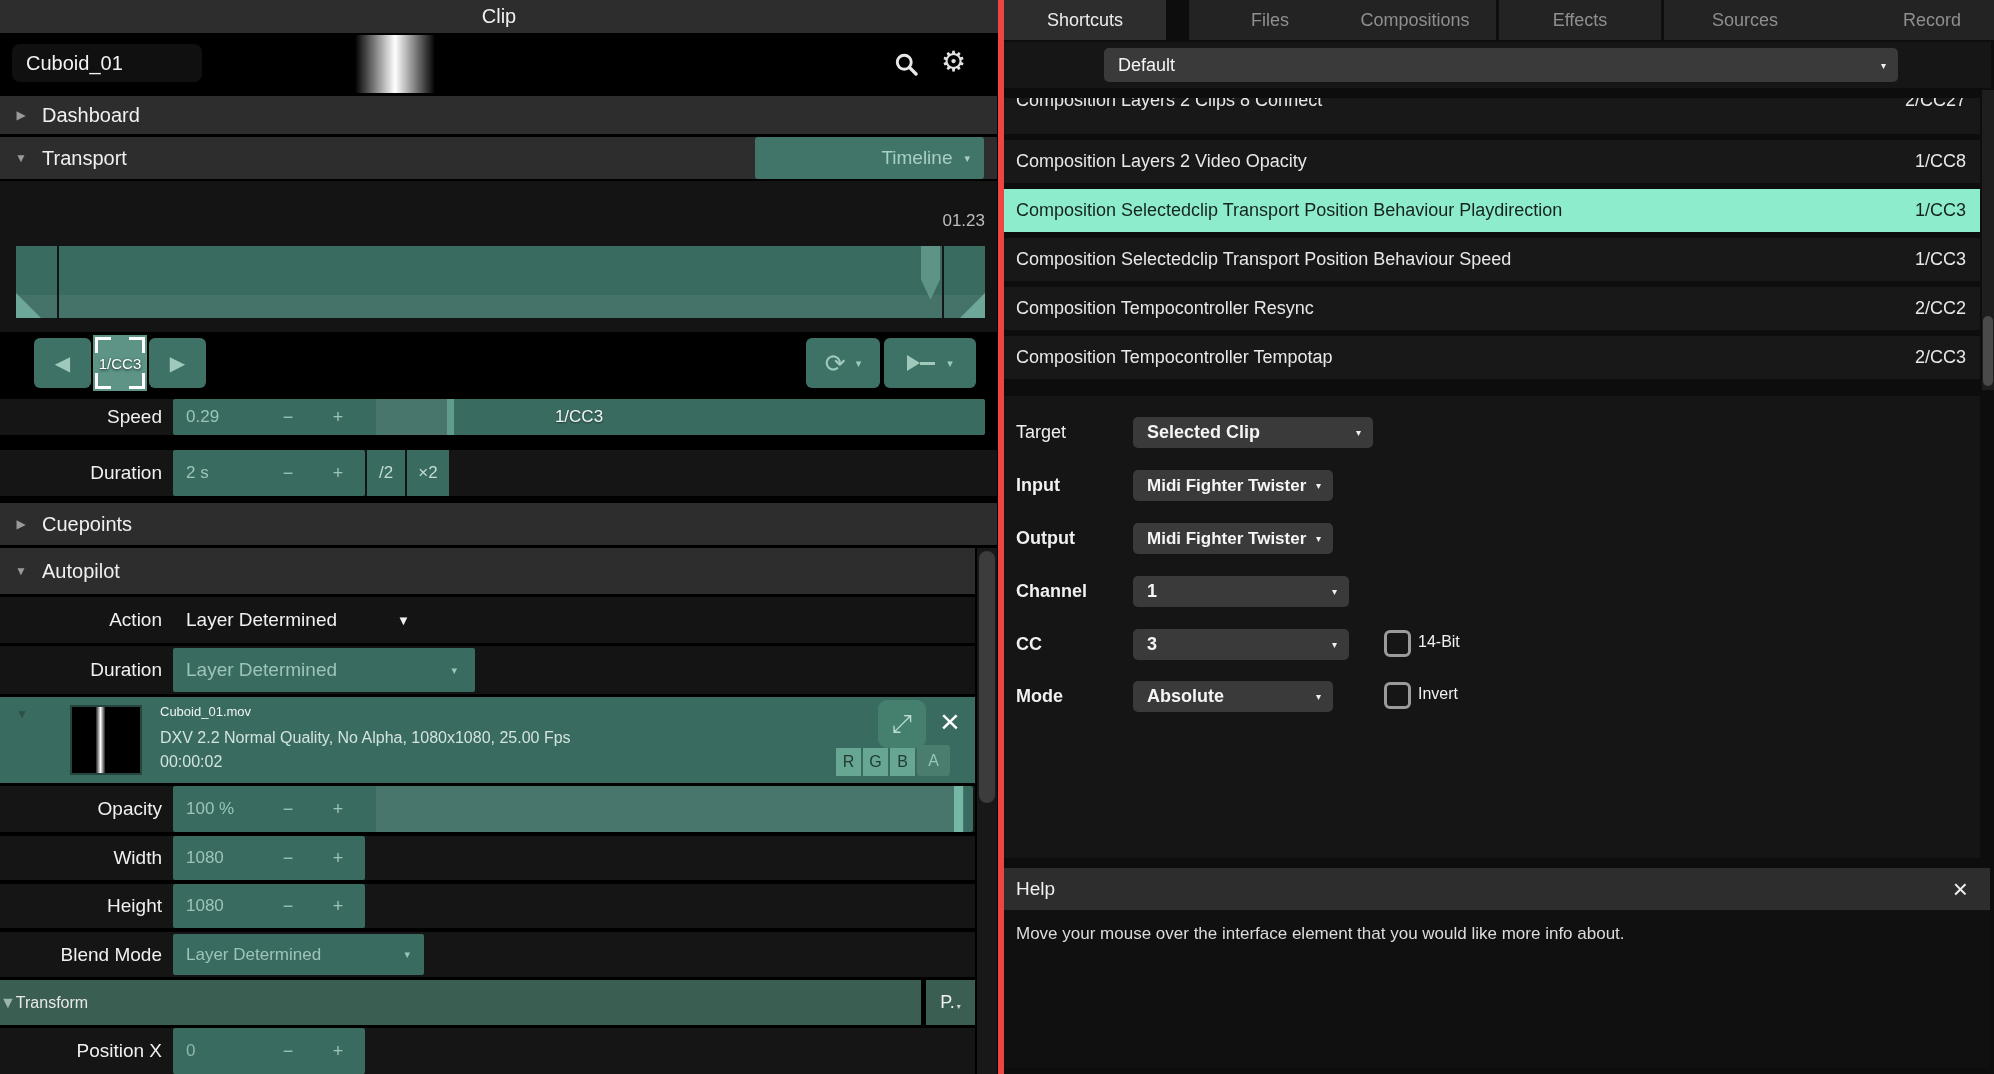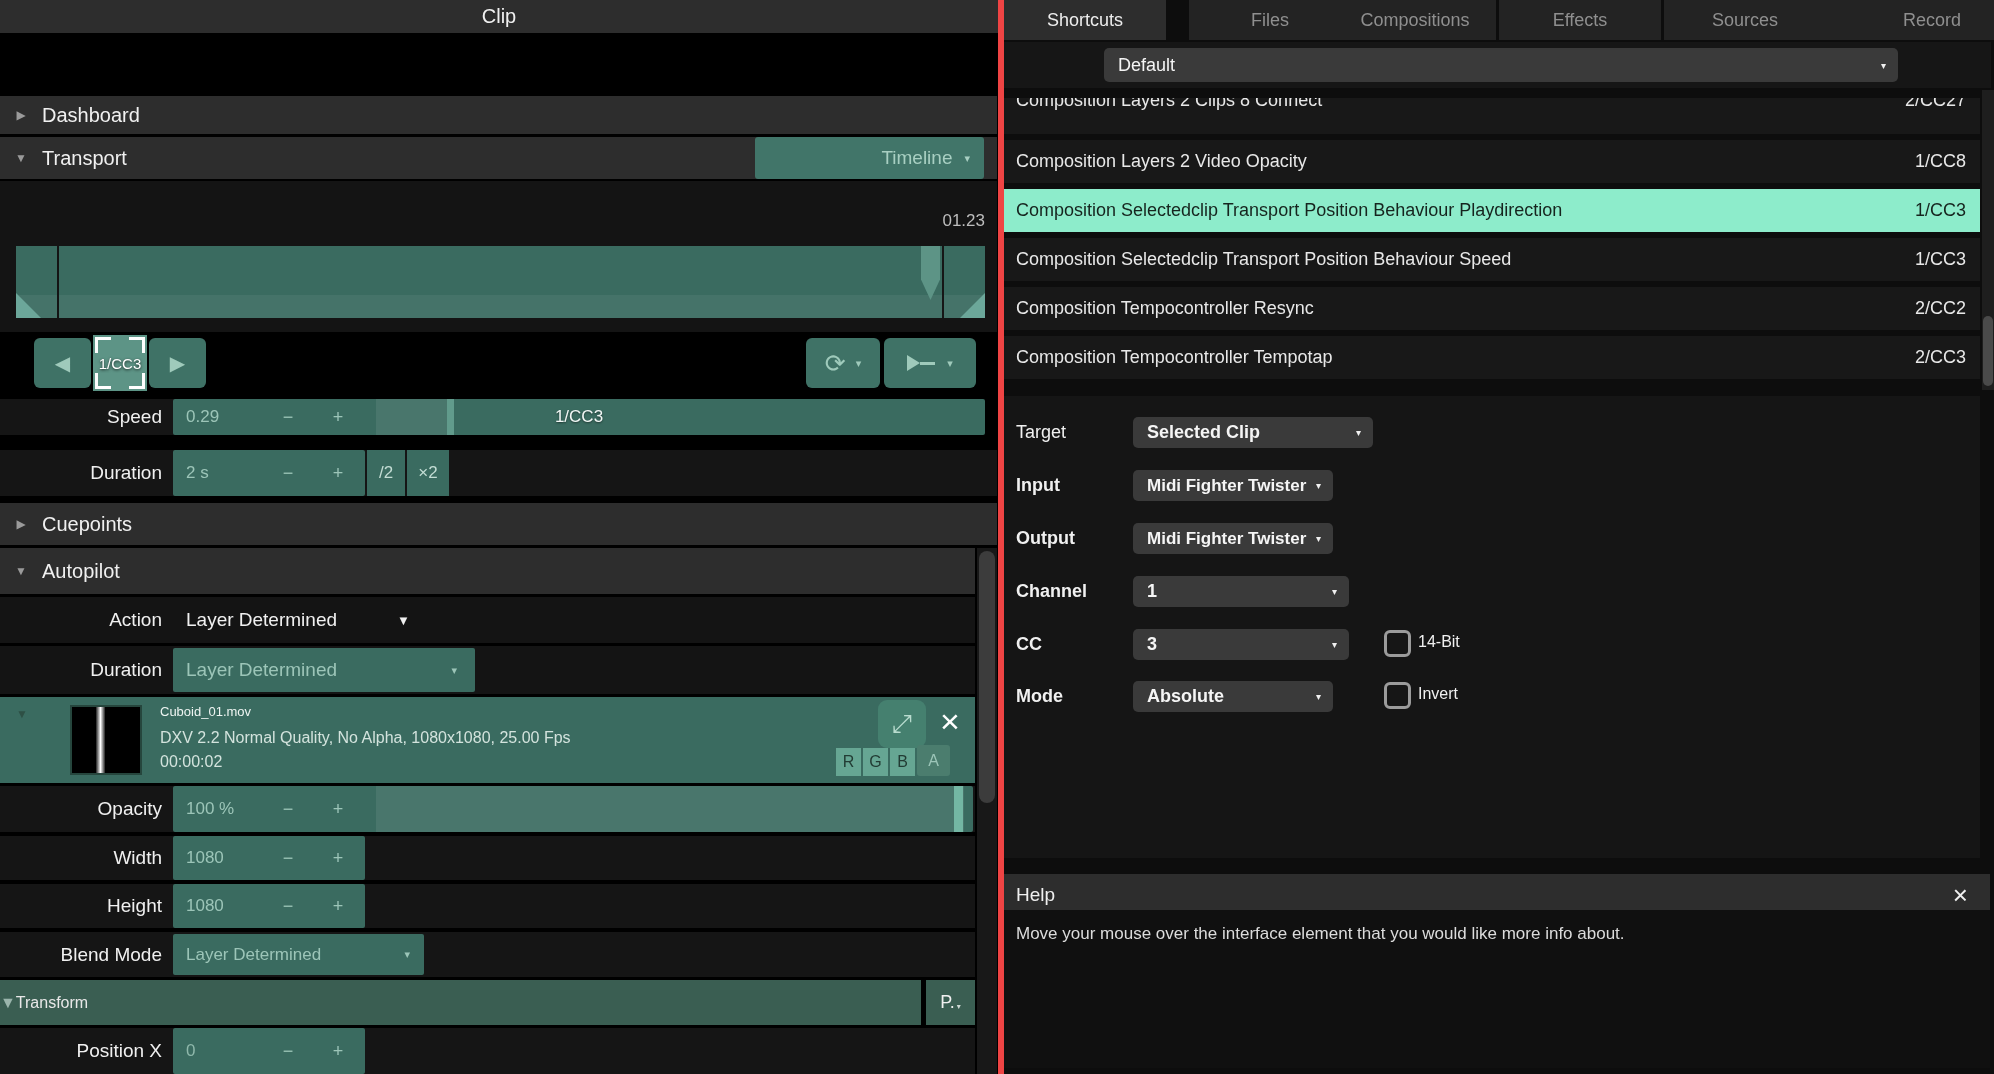--- a/index.html
+++ b/index.html
@@ -49,20 +49,33 @@
 <body>
 
 <div id="root">
 
   <div class="abs" style="left:0;top:0;width:998px;height:1074px;background:#000;">
 
     <div class="abs" style="left:0;top:0;width:998px;height:33px;background:#2d2d2d;display:flex;align-items:center;justify-content:center;">
       <span style="font-size:20px;color:#f0f0f0;">Clip</span>
     </div>
 
+    <div class="abs" style="left:0;top:35px;width:998px;height:58px;background:#000;overflow:hidden;">
+      <div class="abs" style="left:355px;top:0;width:80px;height:58px;background:linear-gradient(90deg,#000 0%,#fff 50%,#000 100%);"></div>
+      <div class="abs" style="left:12px;top:9px;width:190px;height:38px;background:rgba(18,18,18,.88);border-radius:8px;display:flex;align-items:center;">
+        <span style="margin-left:14px;font-size:20px;color:#f2f2f2;">Cuboid_01</span>
+      </div>
+      <div class="abs" style="left:893px;top:16px;">
+        <svg width="27" height="27" viewBox="0 0 24 24">
+            <circle cx="10" cy="10" r="6.2" fill="none" stroke="#e8e8e8" stroke-width="2.6"></circle>
+            <line x1="14.6" y1="14.6" x2="20.5" y2="20.5" stroke="#e8e8e8" stroke-width="3" stroke-linecap="round"></line>
+          </svg>
+      </div>
+      <div class="abs" style="left:941px;top:10px;font-size:28px;color:#e2e2e2;">⚙</div>
+    </div>
 
     <div class="abs hdr" style="left:0;top:96px;width:997px;height:38px;">
       <span class="arrow">▶</span>
       <span class="htxt">Dashboard</span>
     </div>
 
     <div class="abs hdr" style="left:0;top:137px;width:997px;height:42px;">
       <span class="arrow">▼</span>
       <span class="htxt">Transport</span>
       <div class="abs" style="left:755px;top:0;width:229px;height:42px;background:#417569;border-radius:3px;display:flex;align-items:center;justify-content:flex-end;">
@@ -342,21 +355,21 @@
   <div class="chklbl" style="left:1418px;top:630px;">14-Bit</div>
 
   <div class="flabel bold" style="top:681px;">Mode</div>
   <div class="dd" style="left:1133px;top:681px;width:200px;height:31px;">
     <span class="dtxt">Absolute</span>
     <span class="dar">▾</span>
   </div>
   <div class="chk" style="left:1384px;top:682px;"></div>
   <div class="chklbl" style="left:1418px;top:682px;">Invert</div>
 
-  <div class="abs" style="left:1004px;top:868px;width:986px;height:42px;background:#2d2d2d;display:flex;align-items:center;margin-top:6px;">
+  <div class="abs" style="left:1004px;top:868px;width:986px;height:42px;background:#2d2d2d;display:flex;align-items:center;">
     <span style="margin-left:12px;font-size:19px;color:#f0f0f0;">Help</span>
     <span style="position:absolute;right:22px;font-size:26px;color:#f0f0f0;">×</span>
   </div>
   <div class="abs" style="left:1004px;top:910px;width:986px;height:158px;background:#101010;">
     <div style="margin:14px 0 0 12px;font-size:17px;color:#dcdcdc;">Move your mouse over the interface element that you would like more info about.</div>
   </div>
 
 </div>
 
 </body></html>

